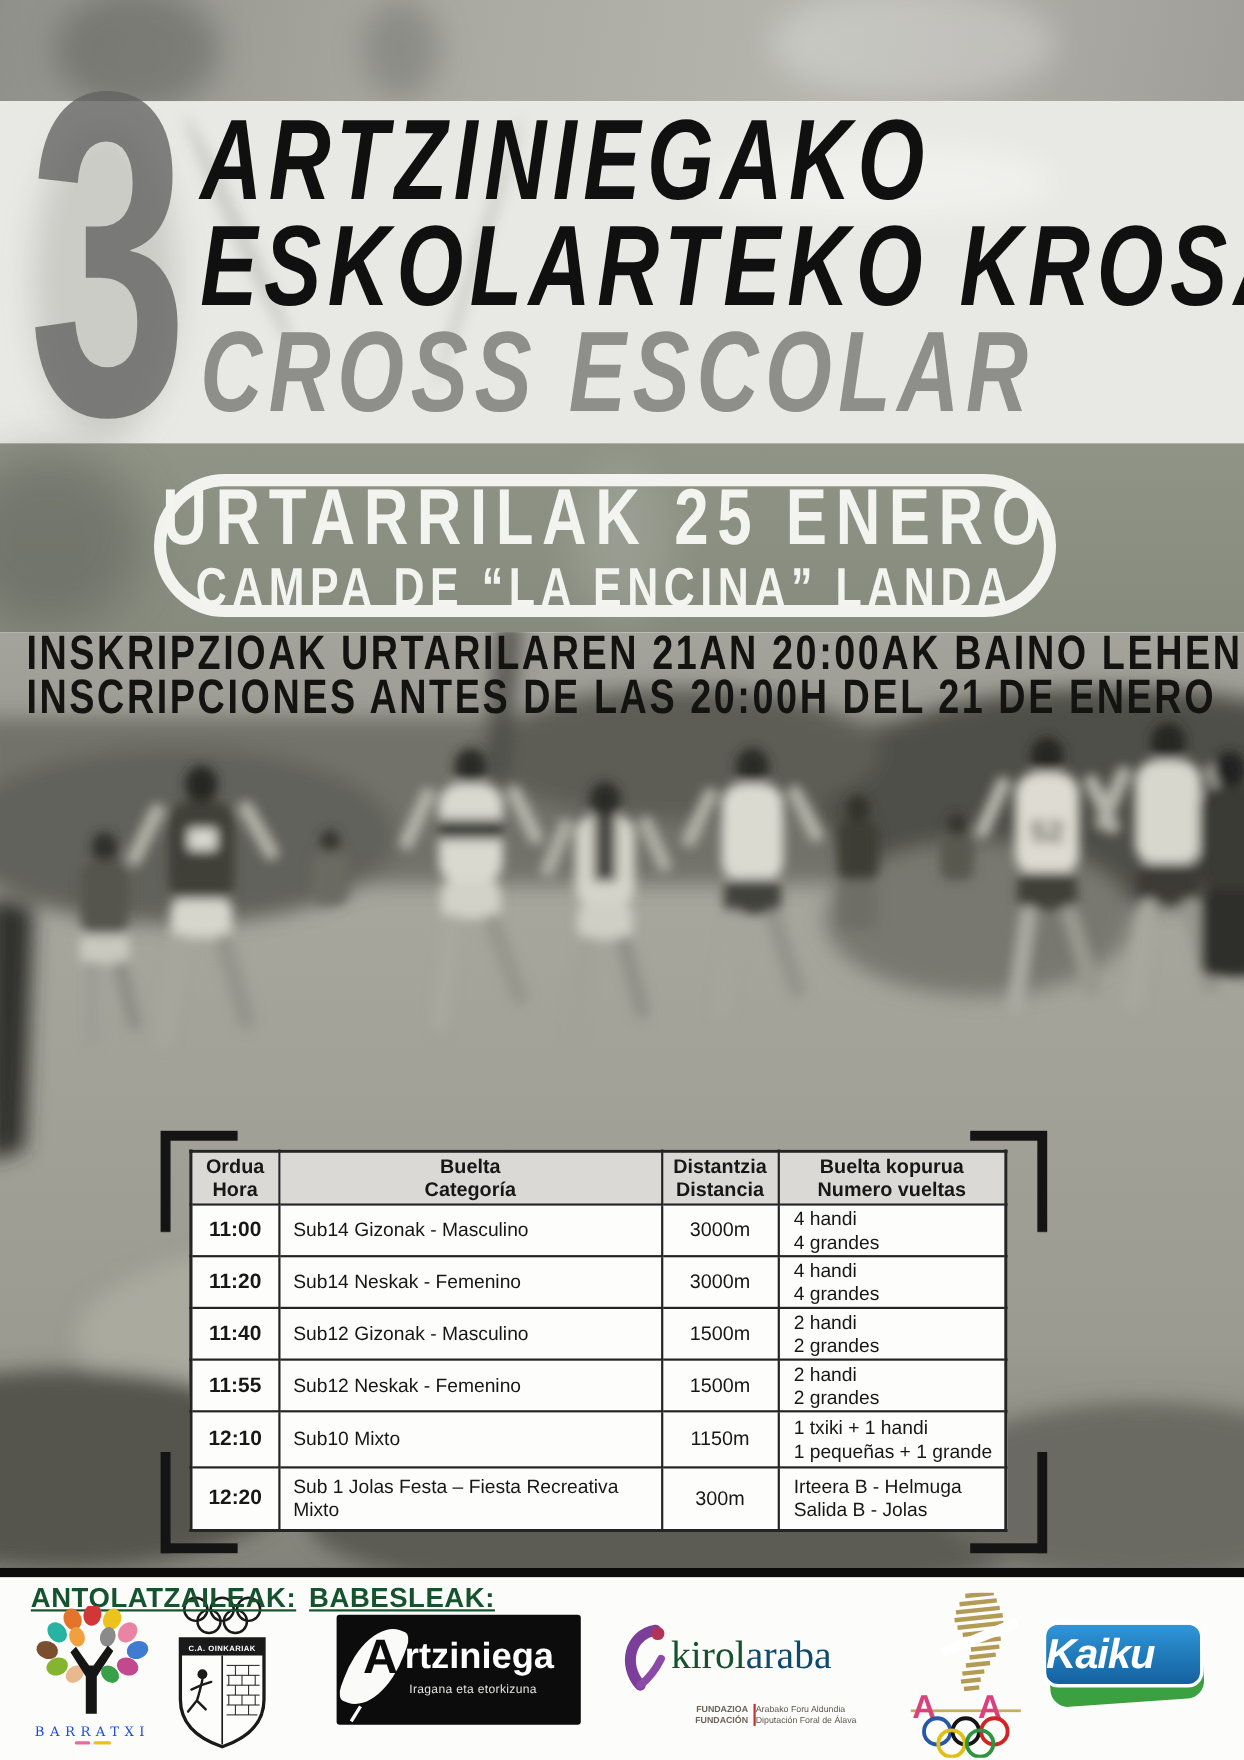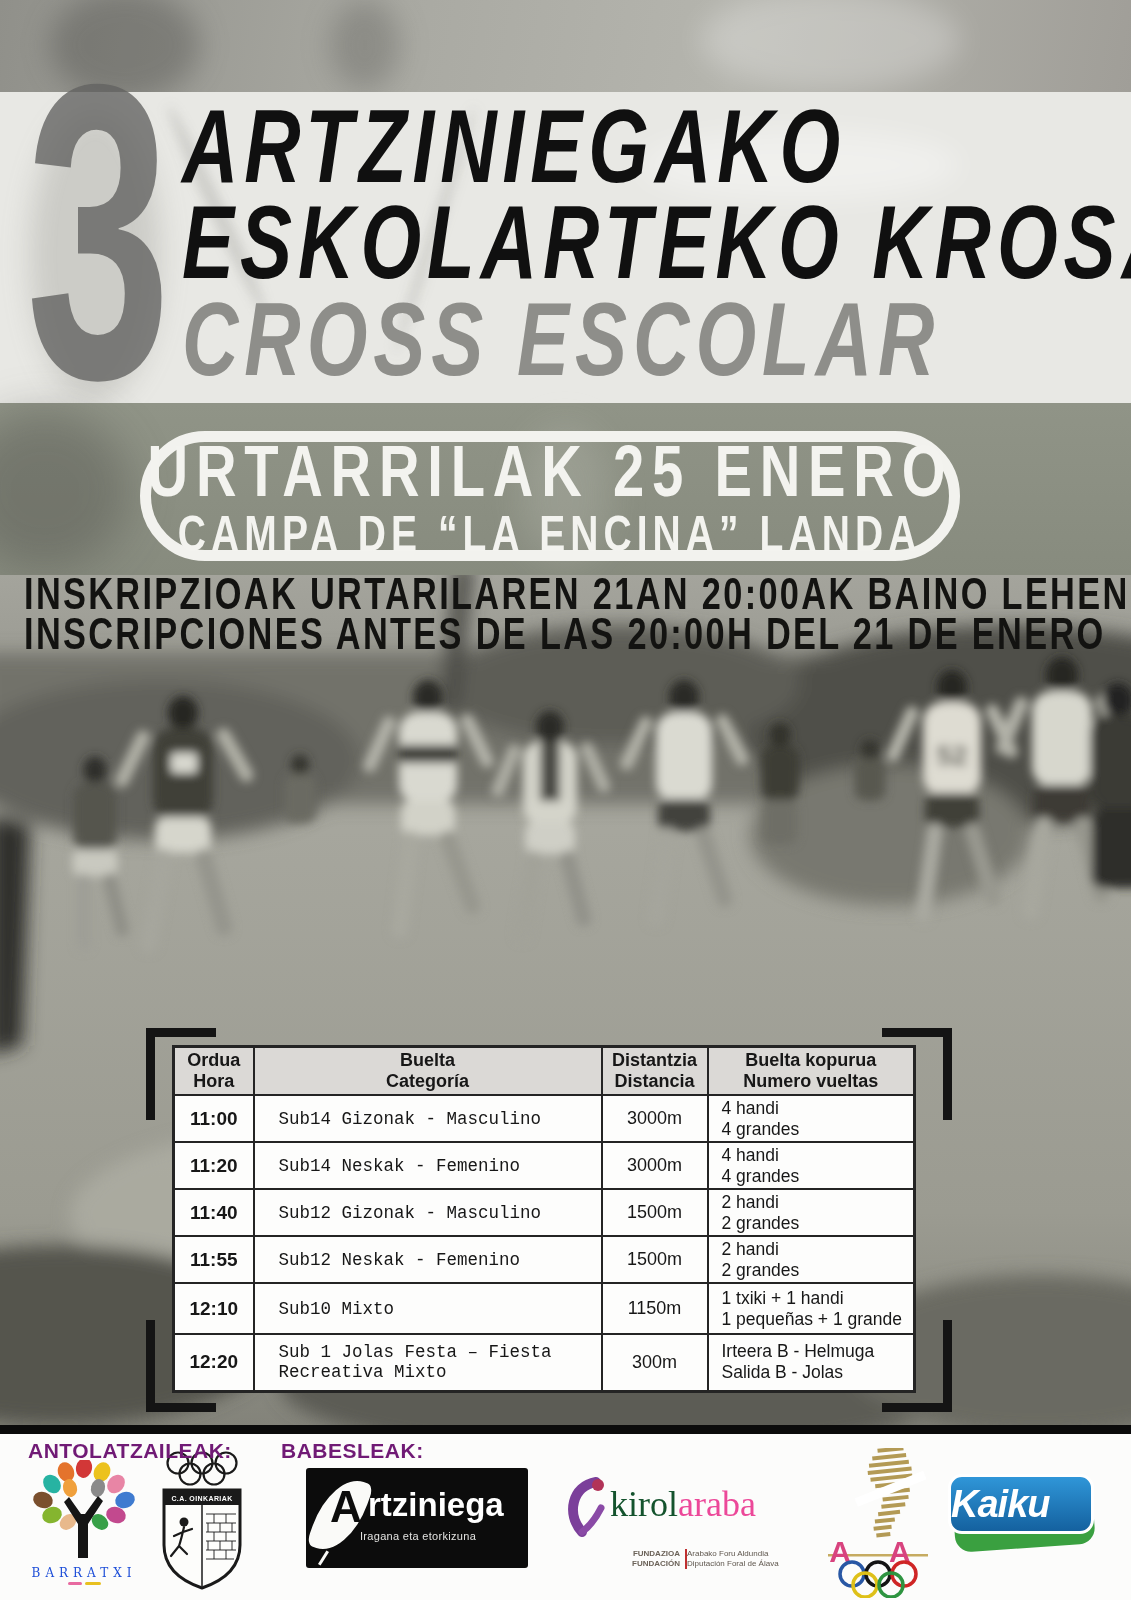--- a/index.html
+++ b/index.html
@@ -46,54 +46,54 @@
   table.sched{position:absolute;left:172px;top:1045px;width:741px;border-collapse:collapse;
     table-layout:fixed;background:#fdfdfc;color:#171717;z-index:4;border:3px solid #242424;}
   .sched th,.sched td{border:2px solid #242424;overflow:hidden;}
   .sched thead tr{height:48px;}
   .sched tbody tr{height:47px;}
   .sched tbody tr:nth-child(5){height:51px;}
   .sched tbody tr:nth-child(6){height:57px;}
   .sched th{background:#dbd9d6;font-size:18px;font-weight:bold;line-height:21px;
     text-align:center;padding:2px;}
   td.timec{font-weight:bold;text-align:center;font-size:19px;}
-  td.catc{font-size:17.5px;padding-left:24px;font-family:Liberation Mono, monospace;}
+  td.catc{font-size:17.5px;padding-left:12px;}
   td.distc{text-align:center;font-size:18px;}
   td.lapsc div{font-size:17.5px;line-height:21px;padding-left:12px;}
 
   
   .bk{position:absolute;width:70px;height:92px;box-sizing:border-box;z-index:4;}
   .bk-tl{left:146px;top:1028px;border-top:9px solid #141414;border-left:9px solid #141414;}
   .bk-tr{left:882px;top:1028px;border-top:9px solid #141414;border-right:9px solid #141414;}
   .bk-bl{left:146px;top:1320px;border-bottom:9px solid #141414;border-left:9px solid #141414;}
   .bk-br{left:882px;top:1320px;border-bottom:9px solid #141414;border-right:9px solid #141414;}
 
   
-  .flabel{font-size:21px;font-weight:bold;letter-spacing:0.5px;color:#701a75;z-index:5;}
+  .flabel{font-size:25px;font-weight:bold;letter-spacing:0.5px;color:#14532d;z-index:5;text-decoration:underline;}
   .lbl1{left:28px;top:1439px;} .lbl2{left:281px;top:1439px;}
 
   .barratxi{left:26px;top:1460px;width:116px;text-align:center;z-index:5;}
   .barratxi .word{font-family:"DejaVu Serif",serif;font-size:12px;letter-spacing:5px;
     color:#1d4ed8;margin-top:2px;}
   .submark{display:flex;justify-content:center;gap:3px;margin-top:2px;}
   .submark i{display:block;height:3px;border-radius:2px;}
   .sm1{width:14px;background:#e86aa0;} .sm2{width:16px;background:#e8c020;}
 
   .artz{left:306px;top:1468px;width:222px;height:100px;background:#0c0c0c;border-radius:3px;z-index:5;}
   .leaf{left:12px;top:8px;width:44px;height:78px;background:#fafaf8;
     border-radius:75% 15% 75% 15%;transform:rotate(20deg);}
   .leafstem{left:16px;top:82px;width:3px;height:16px;background:#fafaf8;transform:rotate(32deg);}
   .artzA{left:24px;top:14px;font-size:44px;font-weight:bold;color:#0c0c0c;z-index:2;}
   .artzrest{left:62px;top:18px;font-size:33px;font-weight:bold;color:#ffffff;}
-  .artztag{left:54px;top:62px;font-size:11px;color:#e2e2e0;letter-spacing:0.3px;}
+  .artztag{left:66px;top:62px;font-size:11px;color:#e2e2e0;letter-spacing:0.3px;}
 
   .kirol{left:560px;top:1472px;width:250px;z-index:5;}
   .kirolrow{display:flex;align-items:flex-start;}
   .kirolword{font-family:"Liberation Serif",serif;font-size:36px;line-height:1;margin-top:14px;}
-  .kw1{color:#14532d;} .kw2{color:#ec4899;}
+  .kw1{color:#14532d;} .kw2{color:#0c4a6e;}
   .kfund{margin-left:62px;margin-top:5px;}
   .kfrow{display:flex;line-height:10px;align-items:baseline;}
   .kfl{width:58px;text-align:right;font-size:8px;font-weight:bold;color:#6b6258;}
   .kfr{font-size:8px;color:#5f574e;border-left:2px solid #c03030;padding-left:0;margin-left:5px;}
 
   .kaiku{left:948px;top:1470px;width:150px;height:88px;z-index:5;}
   .kaiku .green{left:6px;top:24px;width:140px;height:54px;border-radius:16px;
     background:#3aa040;transform:rotate(-4deg);}
   .kaiku .blue{left:0;top:4px;width:146px;height:60px;border-radius:14px;box-sizing:border-box;
     background:linear-gradient(180deg,#2f96d8,#14619f);border:3px solid #fff;

